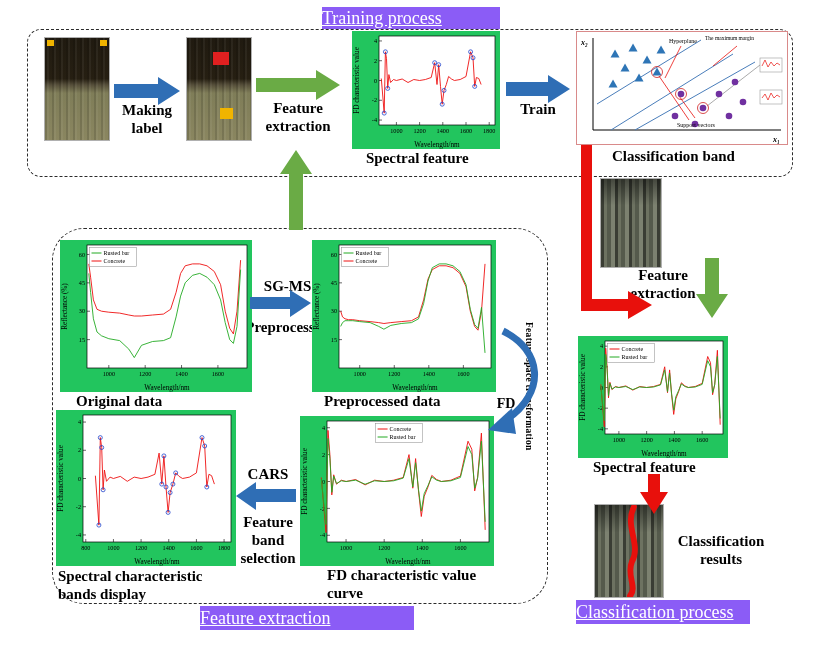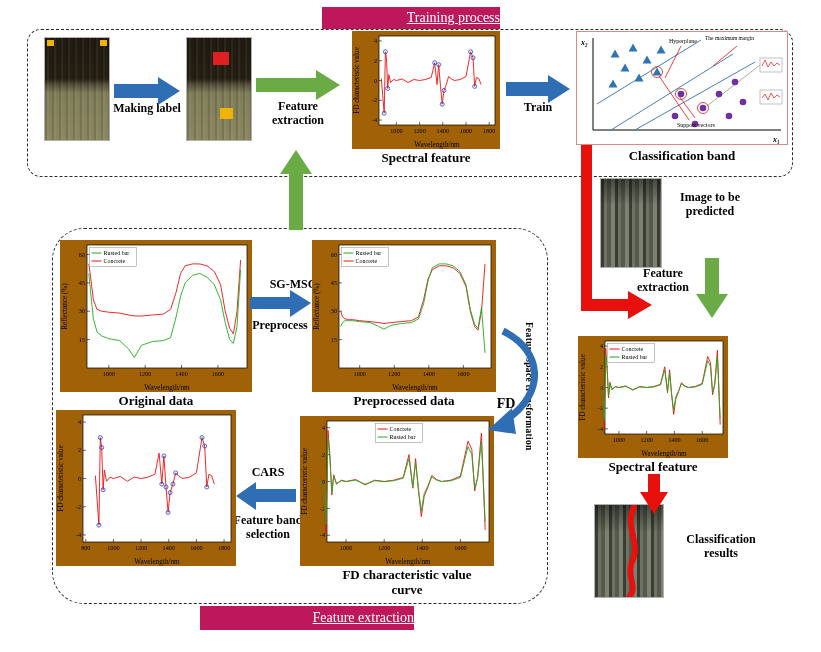--- a/index.html
+++ b/index.html
@@ -1,24 +1,24 @@
 <!DOCTYPE html>
 <html><head>
 <meta charset="utf-8">
 <style>
 *{margin:0;padding:0;box-sizing:border-box}
 html,body{background:#fff}
 body{font-family:"Liberation Serif",serif;color:#000}
 .canvas{position:relative;width:821px;height:652px;background:#fff;overflow:hidden}
-.banner{position:absolute;background:#be185d;color:#fff;display:flex;align-items:center;justify-content:flex-end;font-size:14px}
+.banner{position:absolute;background:#8b5cf6;color:#fff;display:flex;align-items:center;justify-content:flex-start;font-size:18px}
 .banner span{text-decoration:underline}
 .dash-box{position:absolute;border:1.6px dashed #2b2b2b}
-.lbl{position:absolute;font-weight:bold;font-size:12px;text-align:center;line-height:1.2}
-.cap{position:absolute;font-weight:bold;font-size:13px;text-align:center;line-height:1.18}
-.chart{position:absolute;background:#a16207}
+.lbl{position:absolute;font-weight:bold;font-size:15px;text-align:center;line-height:1.2}
+.cap{position:absolute;font-weight:bold;font-size:15px;text-align:left;line-height:1.18}
+.chart{position:absolute;background:#22c55e}
 .u{}
 .vtext{position:absolute;writing-mode:vertical-rl;font-weight:bold;font-size:9.5px;letter-spacing:.3px}
 .photo{position:absolute;border:1px solid #b0b0b0}
 .photo-core{background:
  repeating-linear-gradient(90deg, rgba(0,0,0,.12) 0 2px, rgba(255,255,255,.05) 2px 4px, rgba(0,0,0,0) 4px 7px),
  linear-gradient(180deg,#201a10 0%,#261f12 40%,#564f3a 46%,#7f7d58 54%,#8a8660 100%)}
 .photo-strips{background:
  linear-gradient(180deg, rgba(0,0,0,.45) 0%, rgba(0,0,0,0) 30%),
  repeating-linear-gradient(90deg,#3a3d34 0 3px,#6d7261 3px 6px,#555a4c 6px 10px,#7c8170 10px 14px)}
 .mark{position:absolute}
@@ -32,40 +32,42 @@
 
   <div class="dash-box" style="left:27px;top:29px;width:766px;height:148px;border-radius:14px"></div>
   <div class="dash-box" style="left:52px;top:228px;width:496px;height:376px;border-radius:32px"></div>
 
   <div class="banner" style="left:322px;top:7px;width:178px;height:22px">
       <span>Training process</span>
     </div>
   <div class="banner" style="left:200px;top:606px;width:214px;height:24px">
       <span>Feature extraction</span>
     </div>
+  <div class="banner" style="left:576px;top:600px;width:174px;height:24px">
+      <span>Classification process</span>
+    </div>
 
   <div class="photo photo-core" style="left:44px;top:37px;width:66px;height:104px">
     <div class="mark" style="left:2px;top:2px;width:7px;height:6px;background:#f0b400"></div>
     <div class="mark" style="right:2px;top:2px;width:7px;height:6px;background:#f0b400"></div>
   </div>
   <div class="photo photo-core" style="left:186px;top:37px;width:66px;height:104px">
     <div class="mark" style="left:40%;top:14%;width:16px;height:13px;background:#e02020"></div>
     <div class="mark" style="left:52%;top:69%;width:13px;height:11px;background:#f0b400"></div>
   </div>
 
   <div class="lbl" style="left:110px;top:101px;width:74px">Making label</div>
   <div class="lbl" style="left:254px;top:99px;width:88px">Feature extraction</div>
   <div class="lbl" style="left:506px;top:100px;width:64px">Train</div>
   <div class="lbl" style="left:259px;top:277px;width:68px">SG-MSC</div>
   <div class="lbl" style="left:242px;top:318px;width:76px">Preprocess</div>
   <div class="lbl" style="left:492px;top:396px;width:28px;font-size:14px">FD</div>
   <div class="vtext" style="left:524px;top:322px;height:185px">Feature space transformation</div>
   <div class="lbl u" style="left:240px;top:465px;width:56px">CARS</div>
   <div class="lbl u" style="left:230px;top:513px;width:76px">Feature band selection</div>
-  <div class="lbl" style="left:666px;top:190px;width:88px">Image to be predicted</div>
   <div class="lbl" style="left:622px;top:266px;width:82px">Feature extraction</div>
   <div class="lbl" style="left:668px;top:532px;width:106px">Classification results</div>
 
   <div class="chart" style="left:352px;top:31px;width:148px;height:118px"><svg width="148" height="118" viewBox="0 0 148 118">
         <rect x="27" y="5" width="116" height="89" fill="#fff" stroke="#000" stroke-width="0.7"></rect>
         <line x1="44.4" y1="94" x2="44.4" y2="91" stroke="#000" stroke-width="0.6"></line>
         <text x="44.4" y="101.5" text-anchor="middle" font-size="6.2">1000</text>
         <line x1="67.6" y1="94" x2="67.6" y2="91" stroke="#000" stroke-width="0.6"></line>
         <text x="67.6" y="101.5" text-anchor="middle" font-size="6.2">1200</text>
         <line x1="90.80000000000001" y1="94" x2="90.80000000000001" y2="91" stroke="#000" stroke-width="0.6"></line>
@@ -255,20 +257,21 @@
         <text x="43.5" y="15" font-size="6">Concrete</text>
         <line x1="31.5" y1="21" x2="41.5" y2="21" stroke="#22aa22" stroke-width="1"></line>
         <text x="43.5" y="23" font-size="6">Rusted bar</text>
       </svg></div>
 
   <div class="cap" style="left:366px;top:150px;width:120px">Spectral feature</div>
   <div class="cap" style="left:612px;top:148px;width:140px">Classification band</div>
   <div class="cap" style="left:76px;top:393px;width:160px">Original data</div>
   <div class="cap" style="left:324px;top:393px;width:160px">Preprocessed data</div>
   <div class="cap" style="left:327px;top:567px;width:160px">FD characteristic value curve</div>
+  <div class="cap" style="left:58px;top:568px;width:176px">Spectral characteristic bands display</div>
   <div class="cap" style="left:593px;top:459px;width:120px">Spectral feature</div>
 
   <div style="position:absolute;left:576px;top:31px;width:212px;height:114px;border:1px solid #d98a8a;background:#fff">
     <svg width="212" height="114" viewBox="0 0 212 114">
       <line x1="16" y1="6" x2="16" y2="98" stroke="#000" stroke-width="1"></line>
       <line x1="16" y1="98" x2="204" y2="98" stroke="#000" stroke-width="1"></line>
       <text x="4" y="13" font-size="8" font-style="italic" font-weight="bold">x₂</text>
       <text x="196" y="110" font-size="8" font-style="italic" font-weight="bold">x₁</text>
       <line x1="20" y1="72" x2="124" y2="8" stroke="#4a7ebb" stroke-width="1"></line>
       <line x1="34" y1="98" x2="156" y2="22" stroke="#4a7ebb" stroke-width="1"></line>

